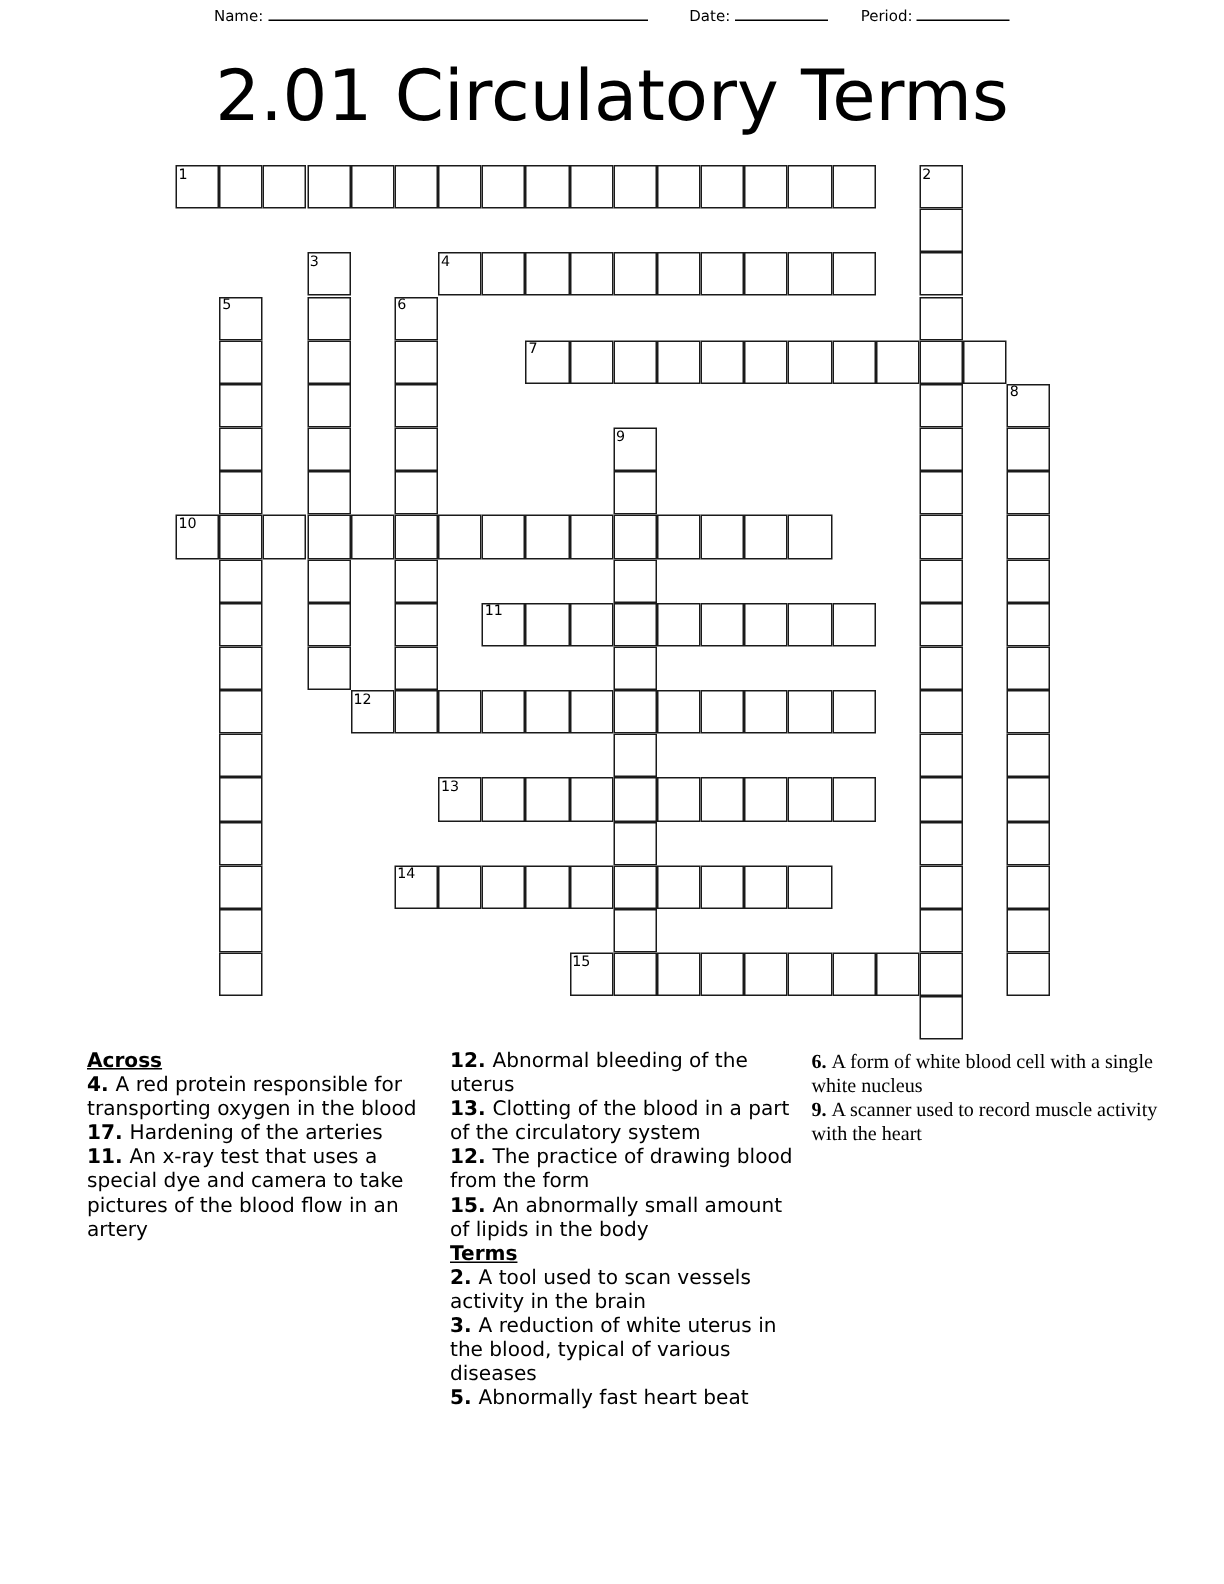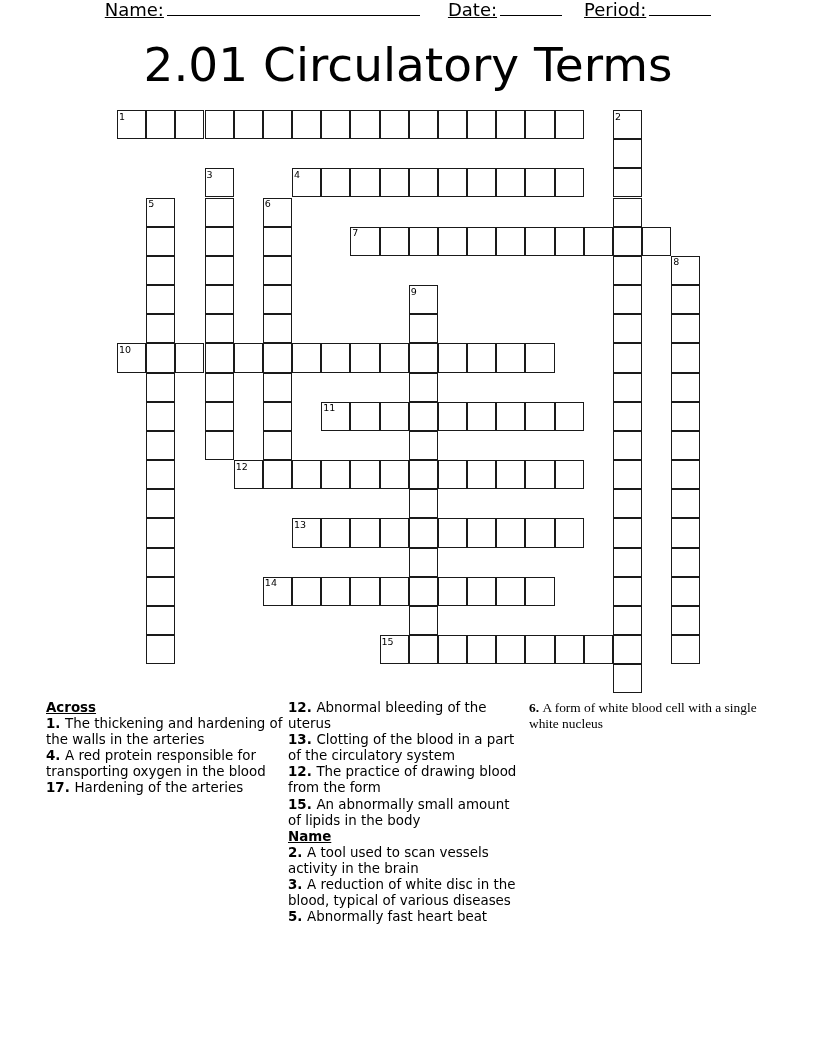--- a/index.html
+++ b/index.html
@@ -24,21 +24,21 @@
     width: 816px;
     height: 24px;
     display: flex;
     align-items: flex-start;
     justify-content: center;
     font-size: 15.5px;
     line-height: 20px;
     white-space: nowrap;
   }
   .hdr-field { display: inline-flex; align-items: baseline; }
-  .hdr-label { font-size: 18px; text-decoration: underline; }
+  .hdr-label { font-size: 10px; }
   .hdr-rule {
     display: inline-block;
     border-bottom: 1.3px solid #000;
     height: 13px;
     margin-left: 3px;
   }
   .rule-name   { width: 253px; }
   .rule-date   { width: 62px; }
   .rule-period { width: 62px; }
   .hdr-gap-a { width: 28px; }
@@ -78,21 +78,21 @@
     font-family: "DejaVu Sans", sans-serif;
     color: #000;
     z-index: 5;
     pointer-events: none;
   }
 
   
   .clues {
     position: absolute;
     top: 700px;
-    left: 0;
+    left: 12px;
     width: 779px;
     height: 300px;
   }
   .clue-col {
     position: absolute;
     top: 0;
     font-size: 13.4px;
     line-height: 16.1px;
   }
   .col-1 { left: 46px;  width: 238px; }
@@ -324,30 +324,31 @@
     <div class="xw-num" style="left: 206.19px; top: 293.2px;">11</div>
     <div class="xw-num" style="left: 118.68px; top: 351.54px;">12</div>
     <div class="xw-num" style="left: 177.02px; top: 409.88px;">13</div>
     <div class="xw-num" style="left: 147.85px; top: 468.22px;">14</div>
     <div class="xw-num" style="left: 264.53px; top: 526.56px;">15</div>
   </div>
 
 <div class="clues">
   <div class="clue-col col-1" id="clue-col-1">
       <div class="clue-heading">Across</div>
-      <div class="clue-item"><span class="cnum">1. </span><span class="ctext">The thickening and hardening of the walls in the arteries</span></div>
       <div class="clue-item"><span class="cnum">4. </span><span class="ctext">A red protein responsible for transporting oxygen in the blood</span></div>
       <div class="clue-item"><span class="cnum">17. </span><span class="ctext">Hardening of the arteries</span></div>
+      <div class="clue-item"><span class="cnum">11. </span><span class="ctext">An x-ray test that uses a special dye and camera to take pictures of the blood flow in an artery</span></div>
     </div>
   <div class="clue-col col-2" id="clue-col-2">
       <div class="clue-item"><span class="cnum">12. </span><span class="ctext">Abnormal bleeding of the uterus</span></div>
       <div class="clue-item"><span class="cnum">13. </span><span class="ctext">Clotting of the blood in a part of the circulatory system</span></div>
       <div class="clue-item"><span class="cnum">12. </span><span class="ctext">The practice of drawing blood from the form</span></div>
       <div class="clue-item"><span class="cnum">15. </span><span class="ctext">An abnormally small amount of lipids in the body</span></div>
-      <div class="clue-heading">Name</div>
+      <div class="clue-heading">Terms</div>
       <div class="clue-item"><span class="cnum">2. </span><span class="ctext">A tool used to scan vessels activity in the brain</span></div>
-      <div class="clue-item"><span class="cnum">3. </span><span class="ctext">A reduction of white disc in the blood, typical of various diseases</span></div>
+      <div class="clue-item"><span class="cnum">3. </span><span class="ctext">A reduction of white uterus in the blood, typical of various diseases</span></div>
       <div class="clue-item"><span class="cnum">5. </span><span class="ctext">Abnormally fast heart beat</span></div>
     </div>
   <div class="clue-col col-3" id="clue-col-3">
       <div class="clue-item"><span class="cnum">6. </span><span class="ctext">A form of white blood cell with a single white nucleus</span></div>
+      <div class="clue-item"><span class="cnum">9. </span><span class="ctext">A scanner used to record muscle activity with the heart</span></div>
     </div>
 </div>
 
 </body></html>

